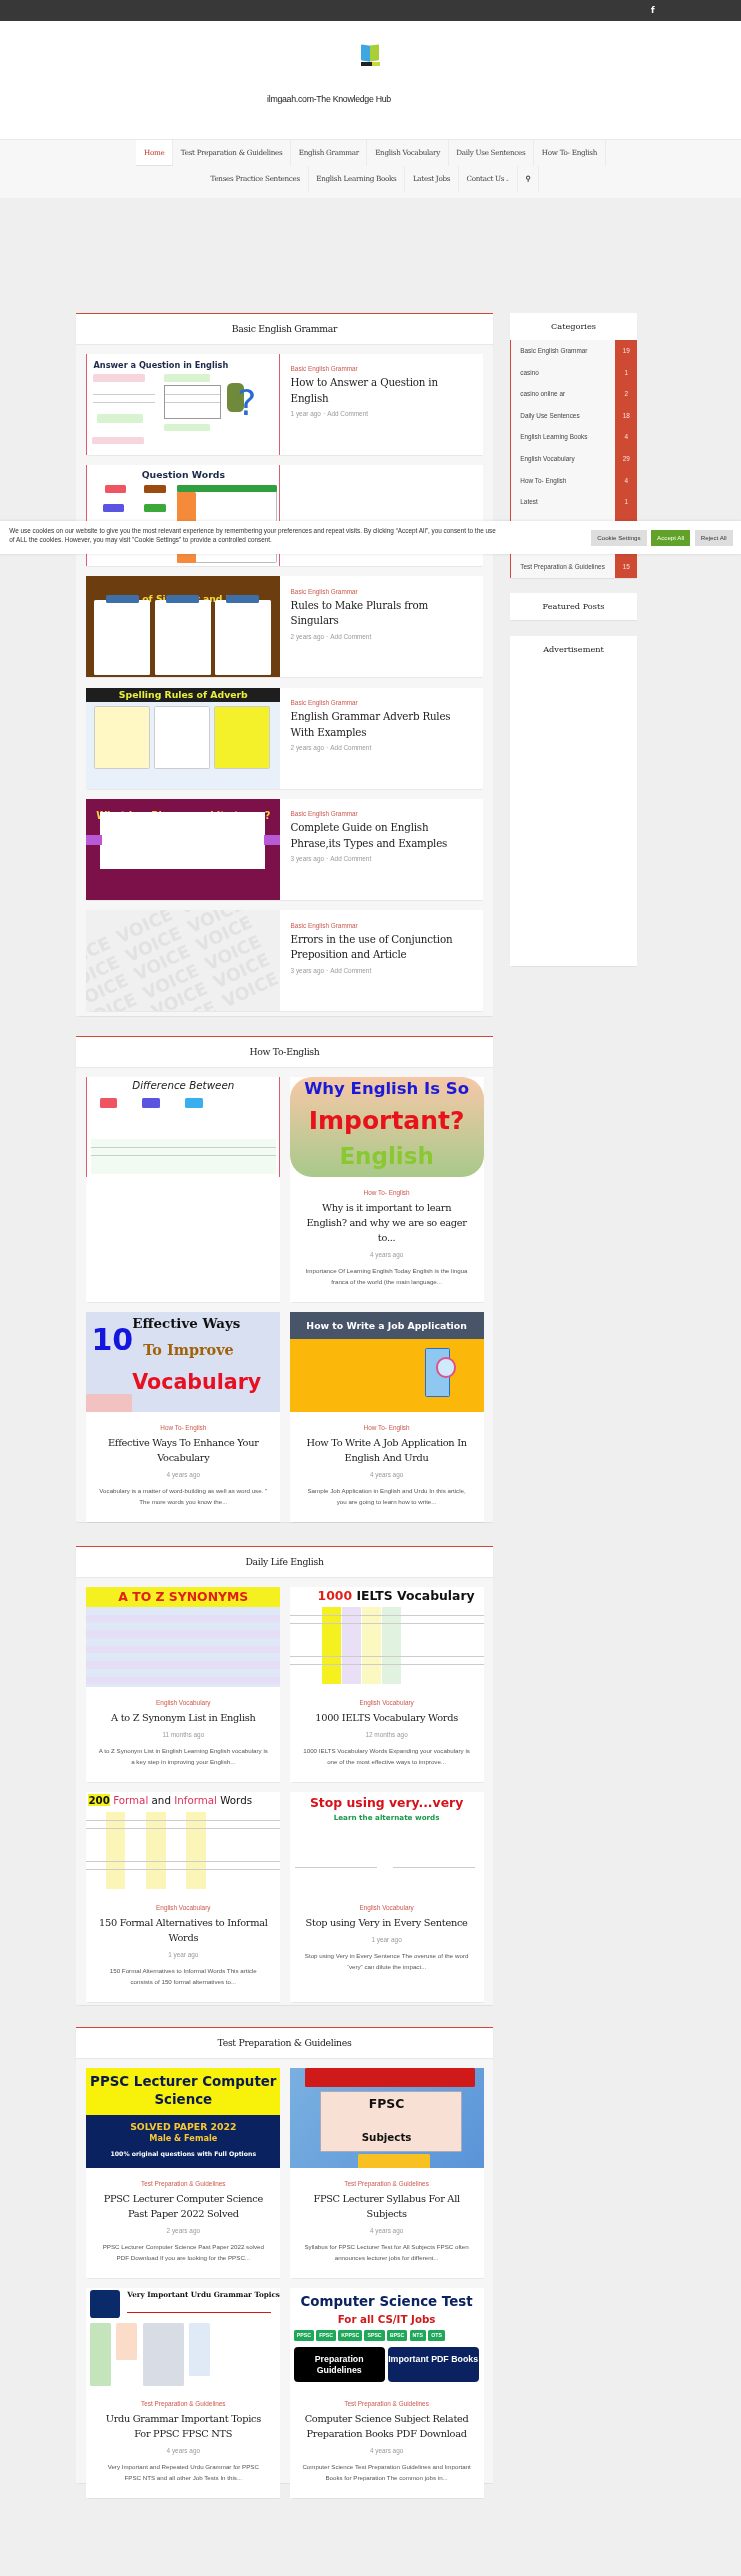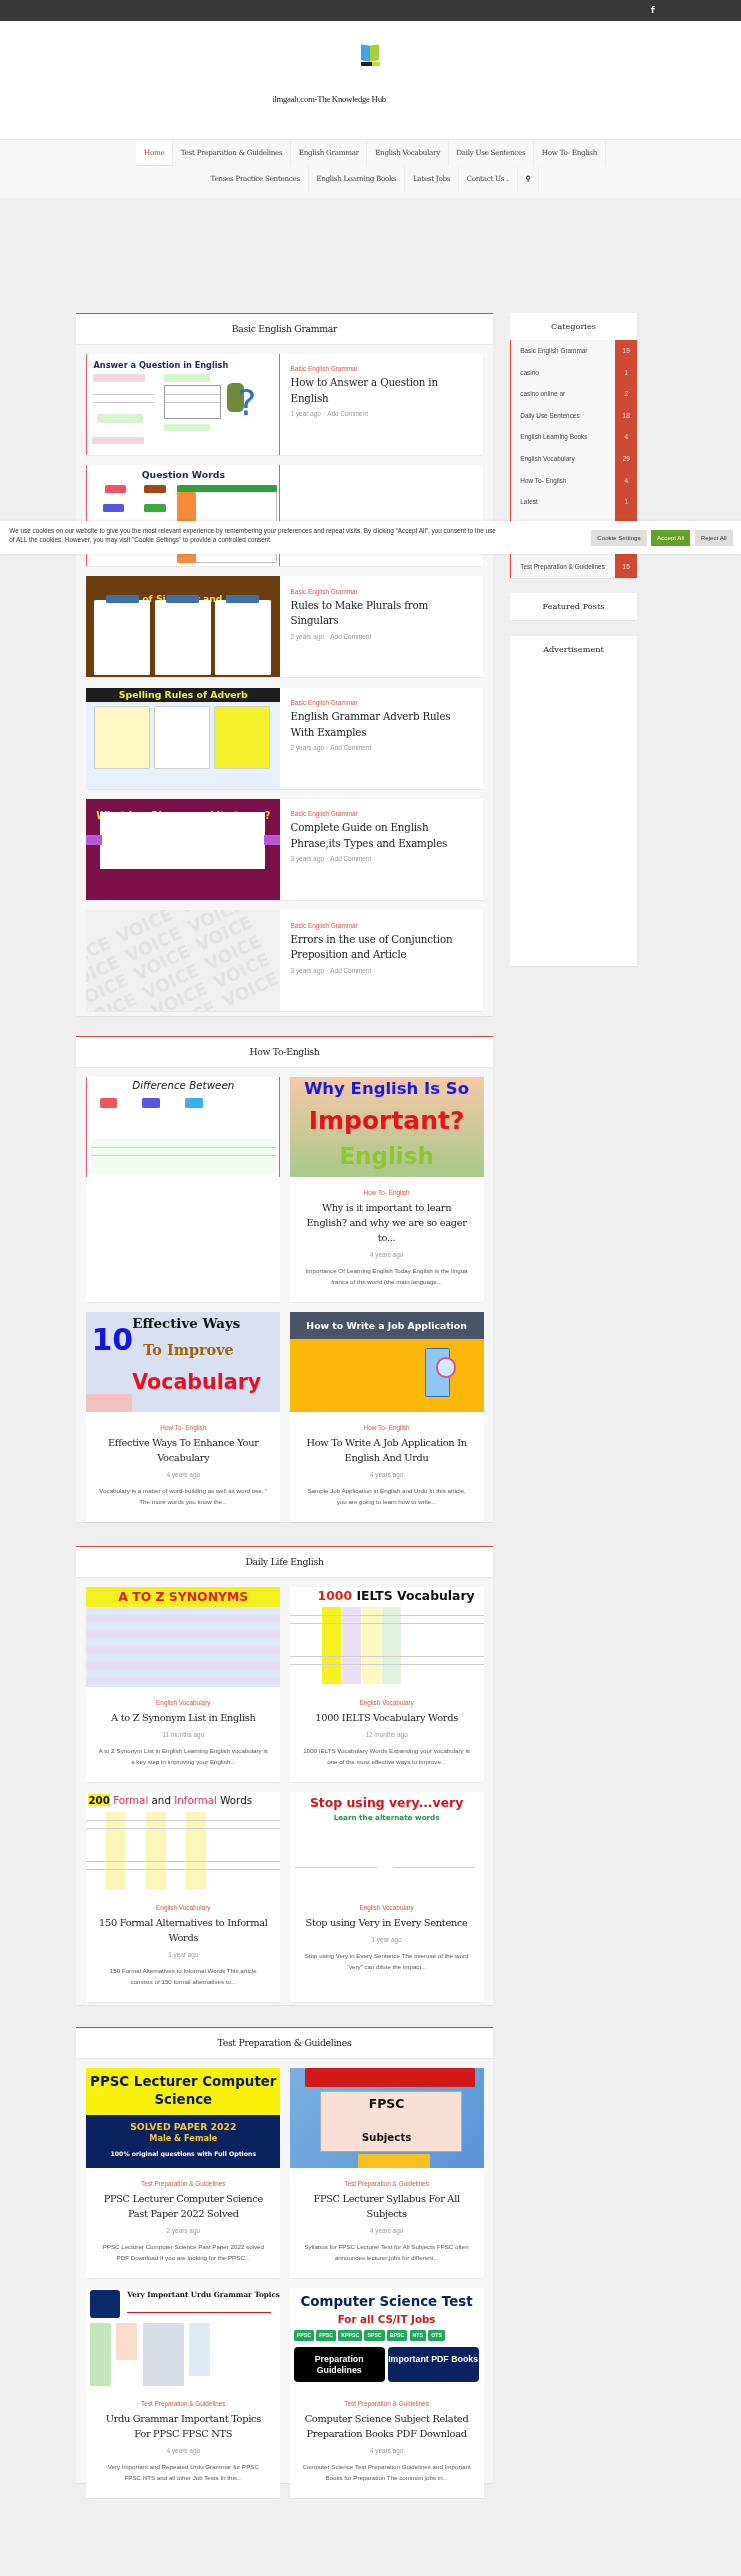--- a/index.html
+++ b/index.html
@@ -5,21 +5,21 @@
   * { box-sizing: border-box; margin: 0; padding: 0; }
   body { width: 742px; height: 3114px; background: #efefef; font-family: "Liberation Sans", "DejaVu Sans", sans-serif; color: #333; position: relative; overflow: hidden; }
   .topbar { height: 20.6px; background: #383838; position: relative; }
   .topbar .fb { position: absolute; left: 651px; top: 5.2px; color: #fff; font-weight: bold; font-size: 8.2px; font-family: "DejaVu Sans", sans-serif; }
   .header { background: #fff; height: 118px; position: relative; }
   .logo { position: absolute; left: 360px; top: 24px; width: 20.6px; height: 23px; }
   .logo .b1 { position:absolute; left:1px; top:0; width:8.8px; height:15.5px; background:#3fa7e0; border-radius:1px 0 0 1px; transform: skewY(8deg);}
   .logo .b2 { position:absolute; left:10.3px; top:0; width:8.8px; height:15.5px; background:#a8cf3a; border-radius:0 1px 1px 0; transform: skewY(-8deg);}
   .logo .b3 { position:absolute; left:0.5px; top:17px; width:19.6px; height:4.1px; background:#222; }
   .logo .b3 span { position:absolute; right:0; top:0; width:8.2px; height:4.1px; background:#c8d843; }
-  .site-title { position: absolute; top: 73px; left: 0; width: 658px; text-align: center; font-family: Liberation Serif, serif; font-size: 8.8px; color: #222; letter-spacing: -0.3px; }
+  .site-title { position: absolute; top: 73px; left: 0; width: 658px; text-align: center; font-family: Liberation Sans, sans-serif; font-size: 8.8px; color: #222; letter-spacing: -0.3px; }
   .nav { background: #f7f7f7; border-top: 1.5px solid #e8e8e8; height: 59px; position: relative; }
   .nav-row { position: absolute; left: 0; width: 742px; display: flex; justify-content: center; }
   .nav-row.r1 { top: 0; }
   .nav-row.r2 { top: 26px; }
   .nav-item { height: 26px; line-height: 26px; padding: 0 7.7px; font-family: "DejaVu Serif", serif; font-size: 7.2px; color: #444; border-right: 0.5px solid #ececec; letter-spacing: -0.3px; white-space: nowrap; }
   .nav-item.active { color: #c0392b; background: #fff; border-bottom: 1.5px solid #e0e0e0; }
   .nav-item .chev { font-size: 4.6px; margin-left: 1.5px; }
   .nav-item.search { font-size: 7.2px; font-weight: bold; }
 
   .main { position: absolute; left: 76px; width: 417px; background: #f6f6f6; box-shadow: 0 0.5px 1px rgba(0,0,0,0.06); }
@@ -262,21 +262,21 @@
     <div class="grid-card">
       <div class="grid-thumb" style="background:#fff;border-left:1px solid #e05a6b;border-right:1px solid #e05a6b;">
         <div class="thumb-title" style="top:2.1px;font-size:10.3px;color:#222;font-style:italic;font-weight:normal;">Difference Between</div>
         <div class="box" style="left:12.4px;top:20.6px;width:17.5px;height:10.3px;background:#ef5561;"></div>
         <div class="box" style="left:55px;top:20.6px;width:17.5px;height:10.3px;background:#5a55e0;"></div>
         <div class="box" style="left:98px;top:20.6px;width:17.5px;height:10.3px;background:#38b0f0;"></div>
         <div class="row-lines" style="left:4.1px;top:62px;width:185px;height:35px;background-color:#f2fbf2;"></div>
       </div>
     </div>
     <div class="grid-card">
-      <div class="grid-thumb" style="background:linear-gradient(180deg,#f6c8a8,#a8c98a);">
+      <div class="grid-thumb" style="background:linear-gradient(180deg,#f6c8a8,#a8c98a);border-radius:22px;">
         <div class="thumb-title" style="top:2.1px;font-size:16.5px;color:#1a1ad8;">Why English Is So</div>
         <div class="thumb-title" style="top:29px;font-size:25px;color:#e8121a;">Important?</div>
         <div class="thumb-title" style="top:66px;font-size:23px;color:#8ac832;">English</div>
       </div>
       <div class="grid-body">
         <div class="cat">How To- English</div>
         <div class="grid-title">Why is it important to learn English? and why we are so eager to...</div>
         <div class="grid-time">4 years ago</div>
         <div class="grid-excerpt">Importance Of Learning English Today English is the lingua franca of the world (the main language...</div>
       </div>

